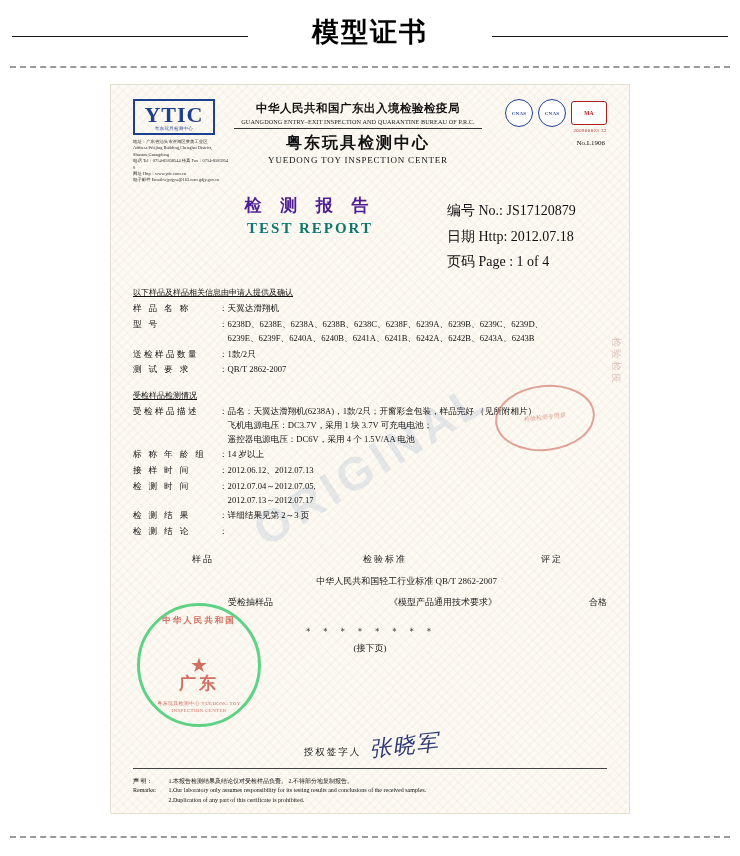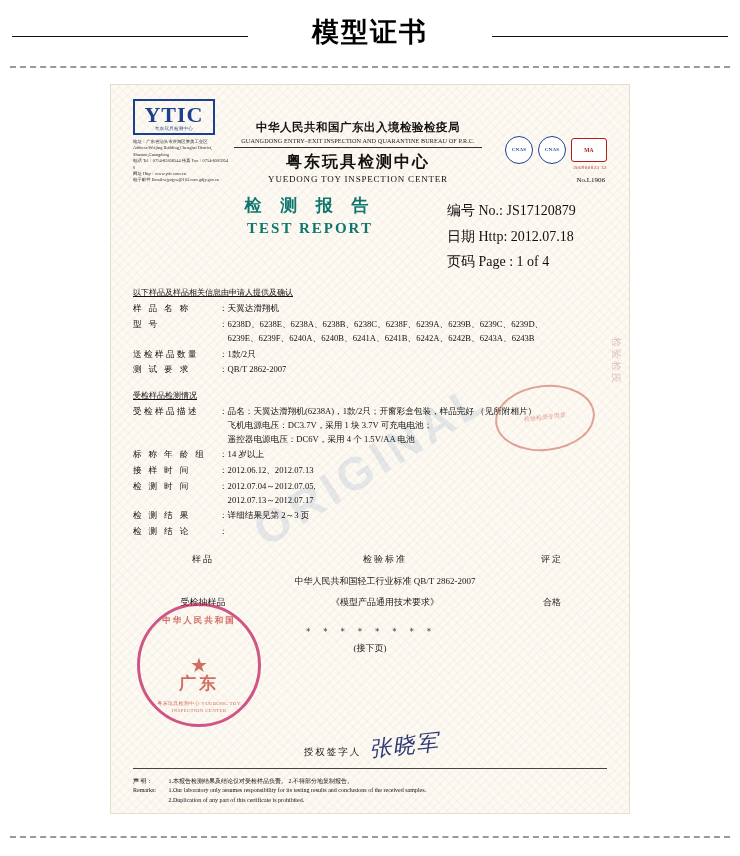--- a/index.html
+++ b/index.html
@@ -77,21 +77,21 @@
     position: relative;
     z-index: 3;
     padding: 14px 22px 10px 22px;
     box-sizing: border-box;
     height: 100%;
   }
 
   
   .hdr {
     display: flex;
-    align-items: flex-end;
+    align-items: flex-start;
   }
   .logo-block {
     width: 96px;
     flex: 0 0 96px;
   }
   .logo-box {
     border: 2px solid #1d3f8f;
     padding: 2px 3px 1px 3px;
     text-align: center;
     width: 82px;
@@ -212,21 +212,21 @@
   .rep-title {
     flex: 1 1 auto;
     text-align: center;
     padding-left: 40px;
   }
   .rep-cn {
     font-family: "Liberation Sans", sans-serif;
     font-weight: bold;
     font-size: 17px;
     letter-spacing: 7px;
-    color: #0f766e;
+    color: #4c1d95;
   }
   .rep-en {
     font-size: 15px;
     font-weight: bold;
     letter-spacing: 2px;
     color: #0f766e;
     margin-top: 3px;
   }
   .rep-meta {
     flex: 0 0 160px;
@@ -270,21 +270,21 @@
     font-size: 9px;
     margin-top: 10px;
   }
   .res-table th {
     font-weight: normal;
     padding: 3px 0 5px 0;
     letter-spacing: 2px;
   }
   .res-table td {
     padding: 4px 0;
-    text-align: center;
+    text-align: right;
   }
   .res-col1 { width: 140px; }
   .res-col3 { width: 110px; }
   .stars {
     text-align: center;
     letter-spacing: 3px;
     font-size: 9px;
     margin-top: 12px;
   }
   .next-page {
@@ -336,21 +336,21 @@
   }
   .foot .lead { display: inline-block; width: 34px; }
 
   
   .stamp-main {
     position: absolute;
     left: 26px;
     bottom: 86px;
     width: 118px;
     height: 118px;
-    border: 3px solid #be185d;
+    border: 3px solid #22c55e;
     border-radius: 50%;
     opacity: 0.72;
     z-index: 5;
     color: #c0392b;
     text-align: center;
     pointer-events: none;
   }
   .stamp-main .star {
     position: absolute;
     left: 50%;

